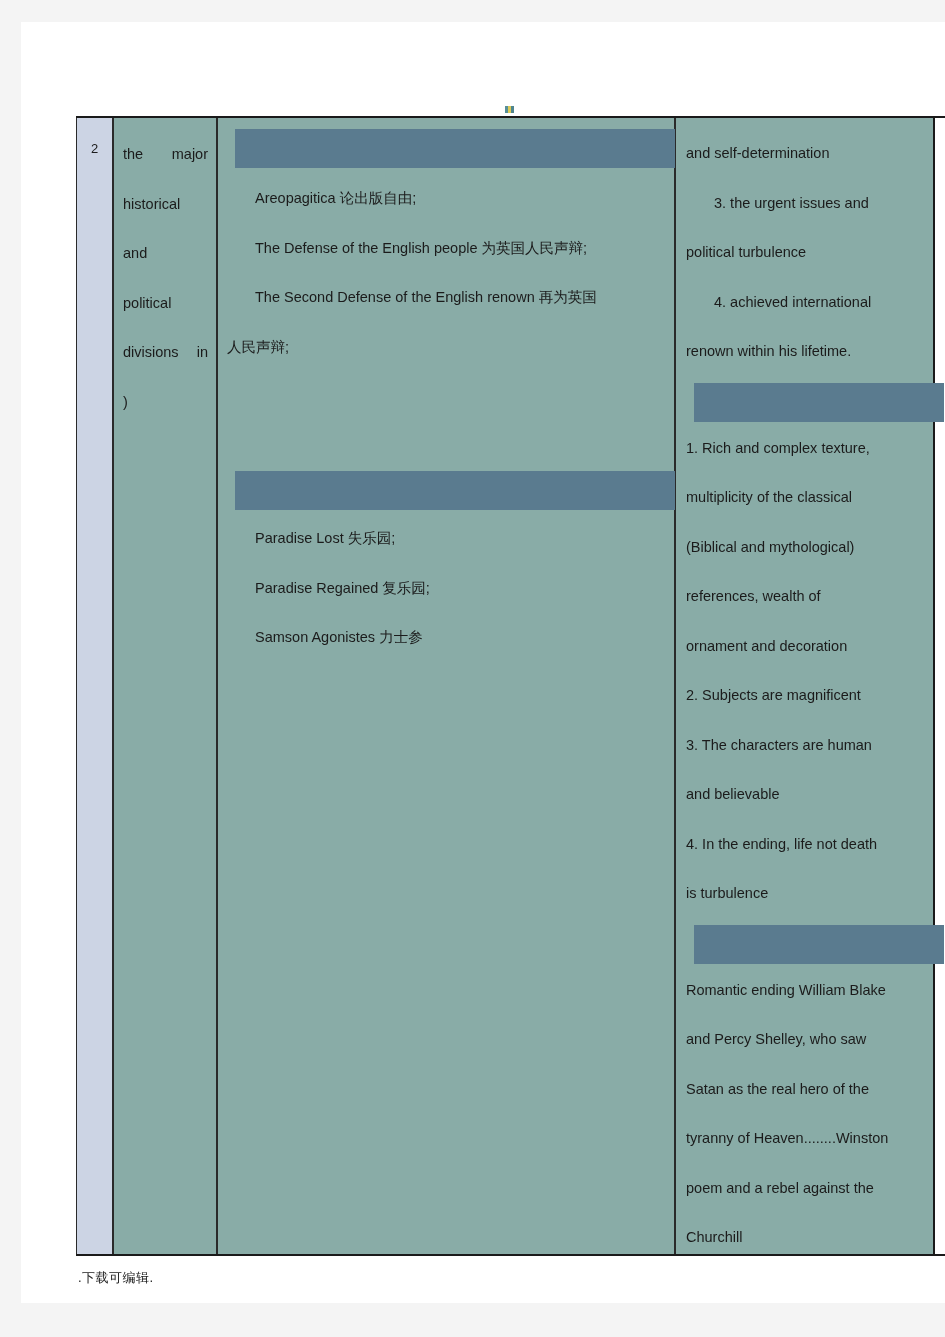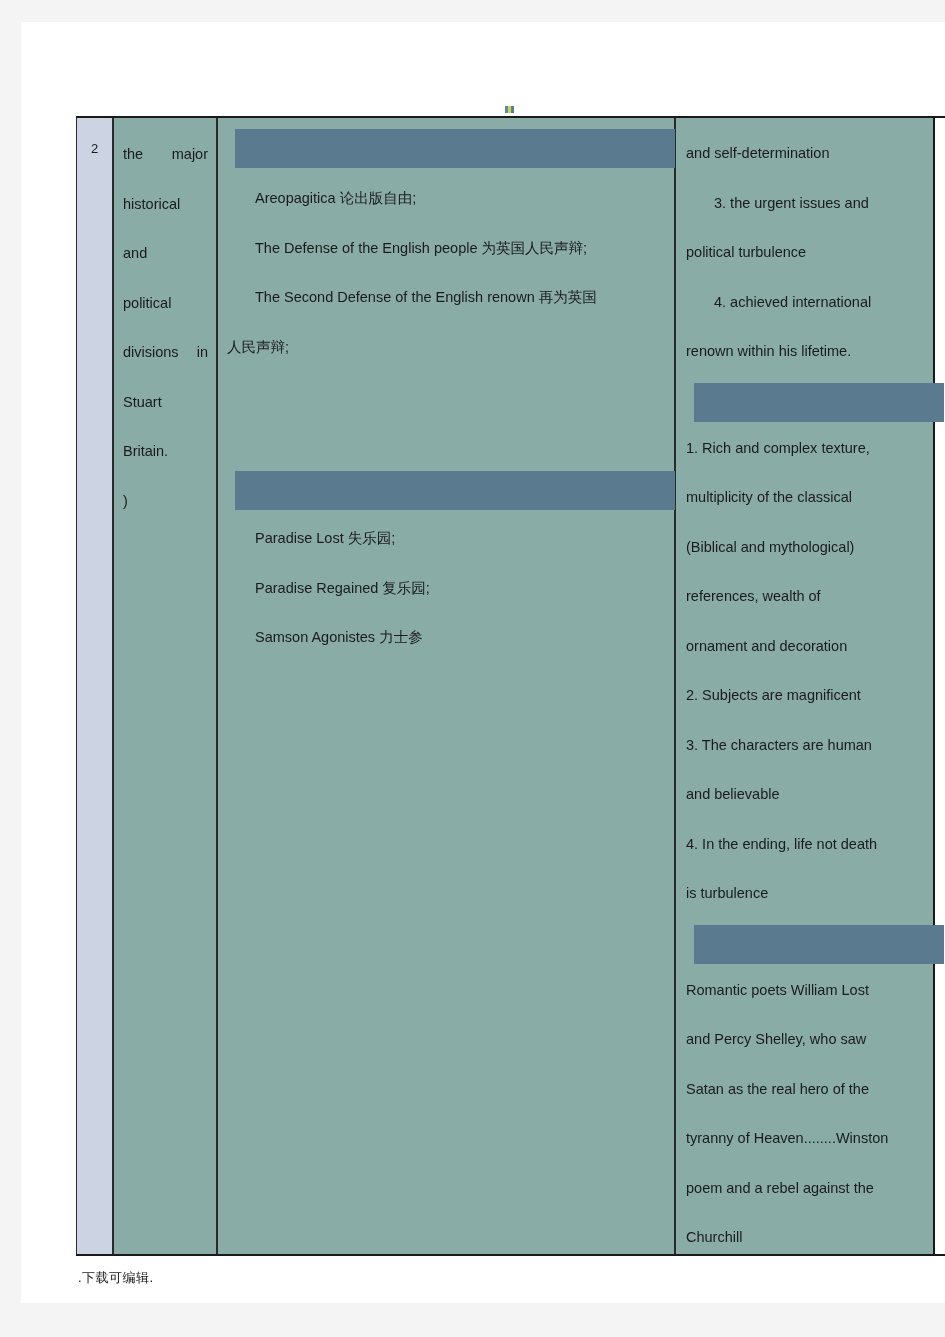--- a/index.html
+++ b/index.html
@@ -126,21 +126,20 @@
     <div class="col col-index">
       <div class="index-num">2</div>
     </div>
 
     <div class="col col-topic">
       <div class="cellbody">
         <p class="plain topic-line">the          major</p>
         <p class="plain topic-line">historical   and</p>
         <p class="plain topic-last">political</p>
         <p class="plain topic-line">divisions      in</p>
-        <p class="plain topic-line">Stuart  Britain.</p>
         <p class="plain topic-last">)</p>
       </div>
     </div>
 
     <div class="col col-works">
       <div class="cellbody">
 
         <div class="bar bar-works"></div>
 
         <p class="plain"><span class="indent"></span><span>Areopagitica 论出版自由;</span></p>
@@ -176,21 +175,21 @@
         <p class="plain">references,        wealth       of</p>
         <p class="plain">ornament and decoration</p>
         <p class="plain">2. Subjects are magnificent</p>
         <p class="plain">3.  The  characters  are  human</p>
         <p class="plain">and believable</p>
         <p class="plain">4. In the ending, life not death</p>
         <p class="plain">is turbulence</p>
 
         <div class="bar bar-notes"></div>
 
-        <p class="plain">Romantic  poets  William  Lost</p>
+        <p class="plain">Romantic  ending  William  Blake</p>
         <p class="plain">and  Percy  Shelley,  who  saw</p>
         <p class="plain">Satan  as  the  real  hero  of  the</p>
         <p class="plain">tyranny of Heaven........Winston</p>
         <p class="plain">poem and a rebel against the</p>
         <p class="plain">Churchill</p>
       </div>
     </div>
 
   </div>
 

